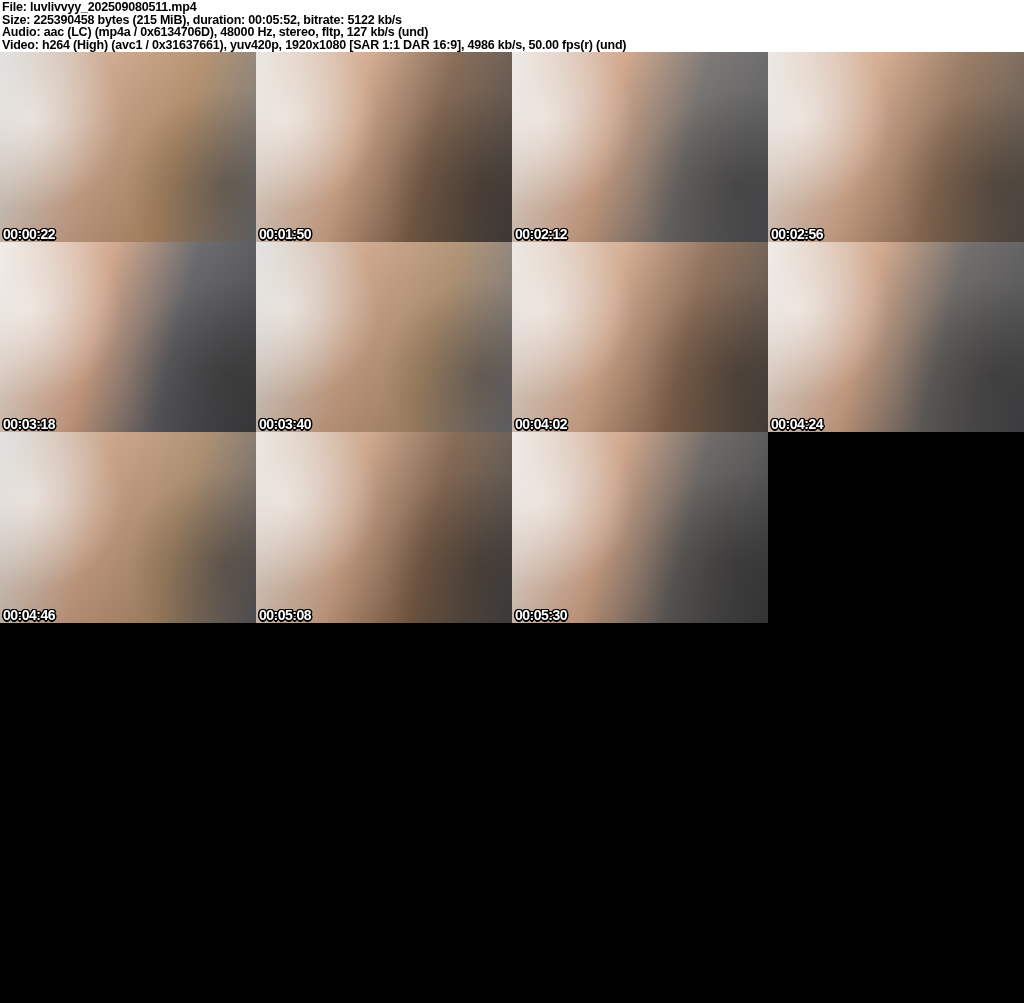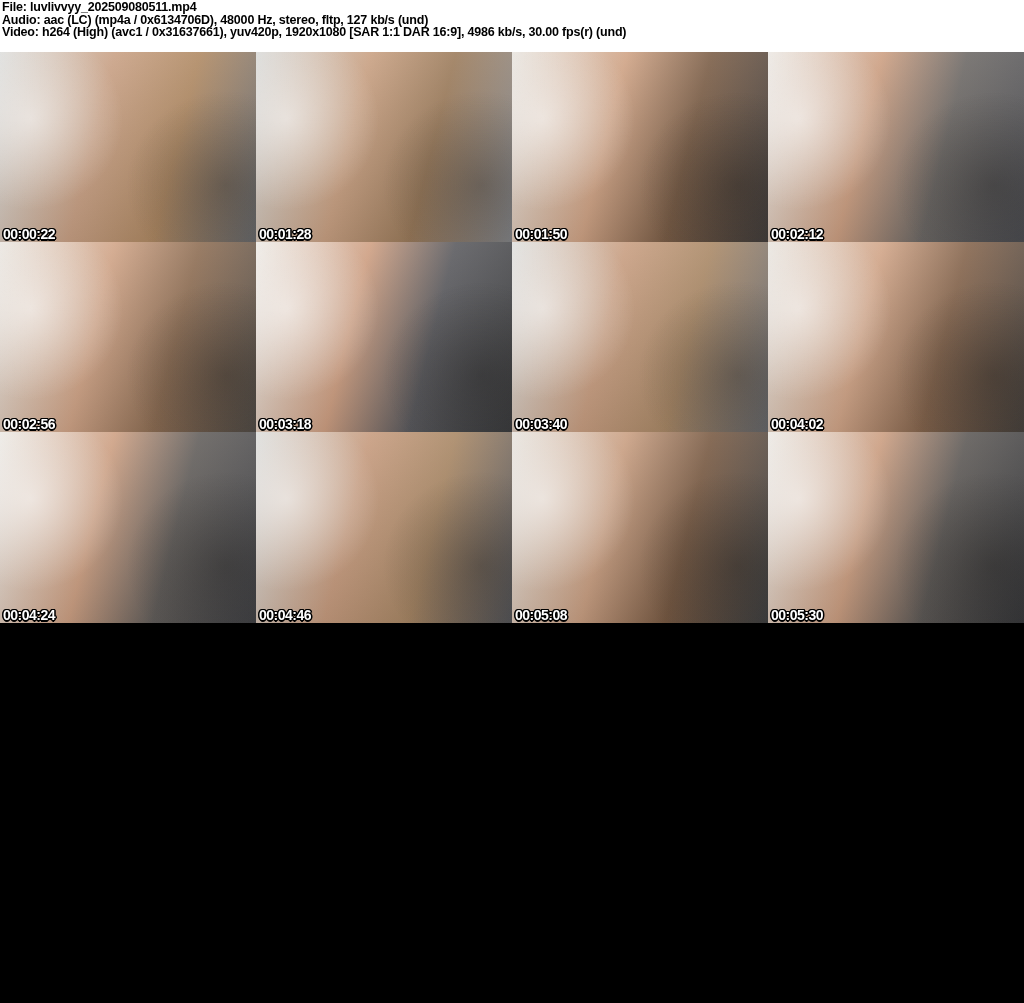--- a/index.html
+++ b/index.html
@@ -79,35 +79,32 @@
       -1px -1px var(--timestamp-outline), 1px -1px var(--timestamp-outline),
       -1px 1px var(--timestamp-outline), 1px 1px var(--timestamp-outline);
   }
 </style>
 </head>
 <body>
 
 <div class="sheet">
   <header class="meta">
     <div class="line">File: luvlivvyy_202509080511.mp4</div>
+    <div class="line">Size: 225390458 bytes (215 MiB), duration: 00:05:52, bitrate: 5122 kb/s</div>
     <div class="line">Audio: aac (LC) (mp4a / 0x6134706D), 48000 Hz, stereo, fltp, 127 kb/s (und)</div>
-    <div class="line">Video: h264 (High) (avc1 / 0x31637661), yuv420p, 1920x1080 [SAR 1:1 DAR 16:9], 4986 kb/s, 30.00 fps(r) (und)</div>
+    <div class="line">Video: h264 (High) (avc1 / 0x31637661), yuv420p, 1920x1080 [SAR 1:1 DAR 16:9], 4986 kb/s, 50.00 fps(r) (und)</div>
   </header>
   <div class="grid" id="thumb-grid">
   <figure class="thumb">
     <div class="ph" style="background: linear-gradient(104deg, rgb(218, 219, 217) 0%, rgb(201, 161, 133) 38%, rgb(176, 138, 100) 66%, rgb(111, 113, 116) 100%);"></div>
     <figcaption class="ts">00:00:22</figcaption>
   </figure>
 
 
 
-  <figure class="thumb">
-    <div class="ph" style="background: linear-gradient(104deg, rgb(214, 215, 213) 0%, rgb(201, 161, 131) 38%, rgb(156, 124, 92) 66%, rgb(140, 142, 146) 100%);"></div>
-    <figcaption class="ts">00:01:28</figcaption>
-  </figure>
 
   <figure class="thumb">
     <div class="ph" style="background: linear-gradient(104deg, rgb(230, 226, 220) 0%, rgb(208, 164, 134) 38%, rgb(124, 95, 72) 66%, rgb(71, 66, 64) 100%);"></div>
     <figcaption class="ts">00:01:50</figcaption>
   </figure>
 
   <figure class="thumb">
     <div class="ph" style="background: linear-gradient(104deg, rgb(234, 230, 225) 0%, rgb(205, 160, 131) 38%, rgb(110, 106, 103) 66%, rgb(81, 82, 87) 100%);"></div>
     <figcaption class="ts">00:02:12</figcaption>
   </figure>

